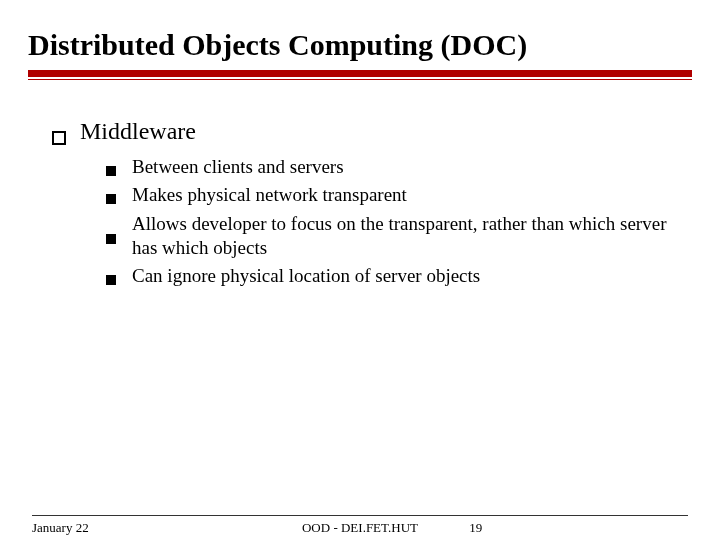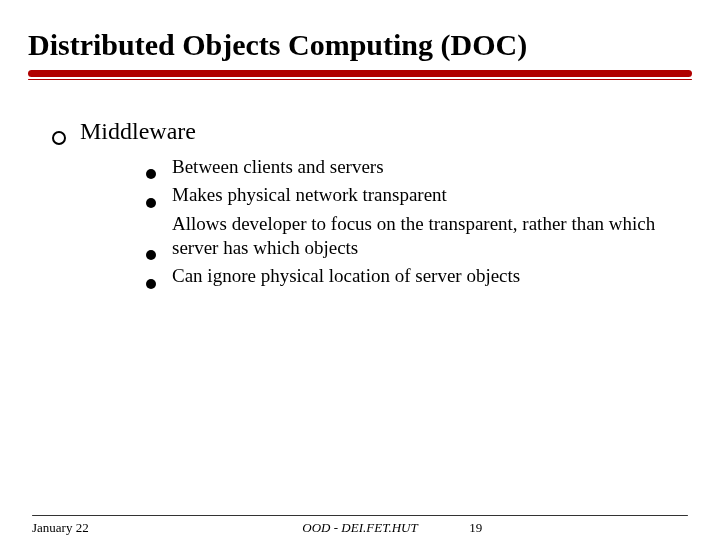--- a/index.html
+++ b/index.html
@@ -1,15 +1,15 @@
 <!DOCTYPE html>
 <html><head>
 <meta charset="utf-8">
 <style>
-  * { margin: 0; padding: 0; box-sizing: border-box; border-radius: 20px; }
+  * { margin: 0; padding: 0; box-sizing: border-box; }
   body {
     width: 720px;
     height: 540px;
     background: #fff;
     font-family: "Times New Roman", Times, serif;
     color: #000;
     position: relative;
     overflow: hidden;
   }
   .slide {
@@ -61,23 +61,22 @@
     flex: 0 0 auto;
   }
   .level1-text {
     font-size: 24px;
   }
   .level2-wrap {
     padding-left: 54px;
   }
   .level2 {
     display: flex;
-    align-items: flex-end;
+    align-items: center;
     margin-bottom: 4px;
-    margin-left: 40px;
   }
   .level2-bullet {
     width: 10px;
     height: 10px;
     background: #000;
     margin-top: 7px;
     margin-right: 16px;
     flex: 0 0 auto;
   }
   .level2-text {
@@ -96,21 +95,21 @@
     background: #333;
     margin-bottom: 4px;
   }
   .footer-row {
     display: flex;
     justify-content: space-between;
     align-items: baseline;
     font-size: 13px;
   }
   .footer-left { text-align: left; flex: 1; }
-  .footer-center { text-align: center; flex: 1; font-style: italic; }
+  .footer-center { text-align: center; flex: 1; }
   .footer-right { text-align: left; flex: 1; }
 </style>
 </head>
 <body>
 
 <div class="slide">
 
   <div class="title">Distributed Objects Computing (DOC)</div>
 
   <div class="rule">

